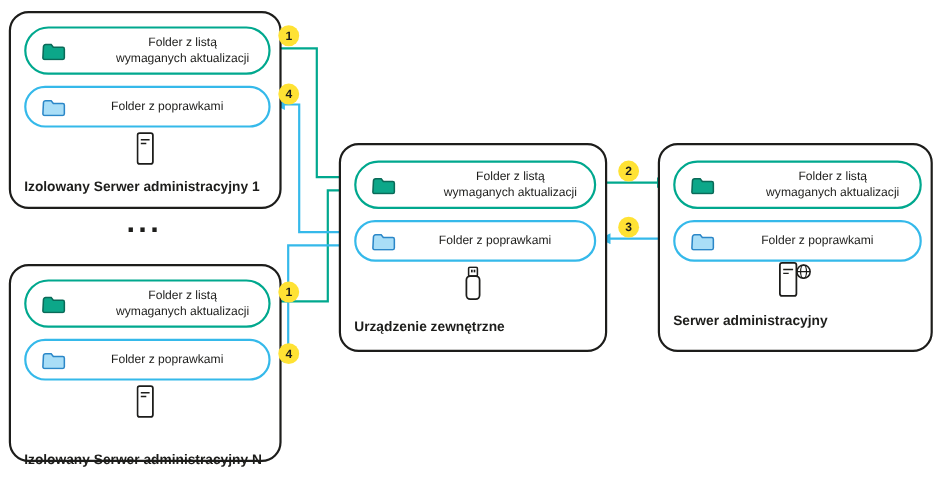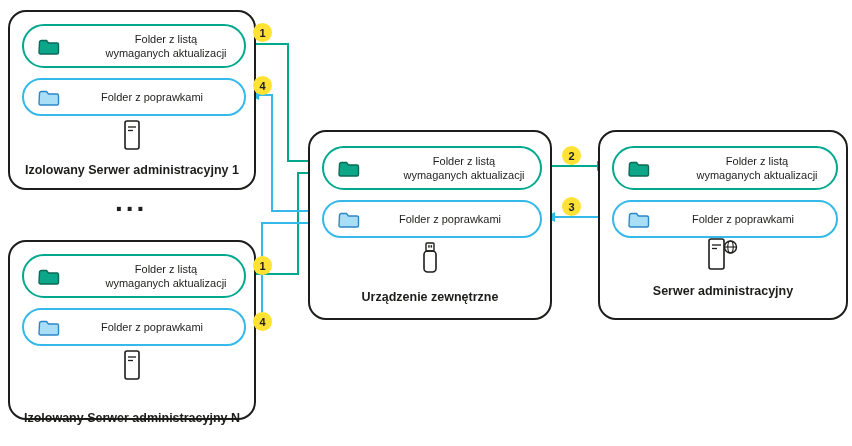--- a/index.html
+++ b/index.html
@@ -46,23 +46,22 @@
   .pill .pill-text span { display: block; }
   .node-icon {
     position: absolute;
     left: 0;
     width: 100%;
     display: flex;
     justify-content: center;
   }
   .box-title {
     position: absolute;
-    left: 0;
+    left: 12px;
     width: 100%;
-    text-align: center;
     font-weight: bold;
     font-size: 12.5px;
     line-height: 1.25;
   }
   .ellipsis {
     position: absolute;
     left: 115px;
     top: 186px;
     font-weight: bold;
     font-size: 28px;

